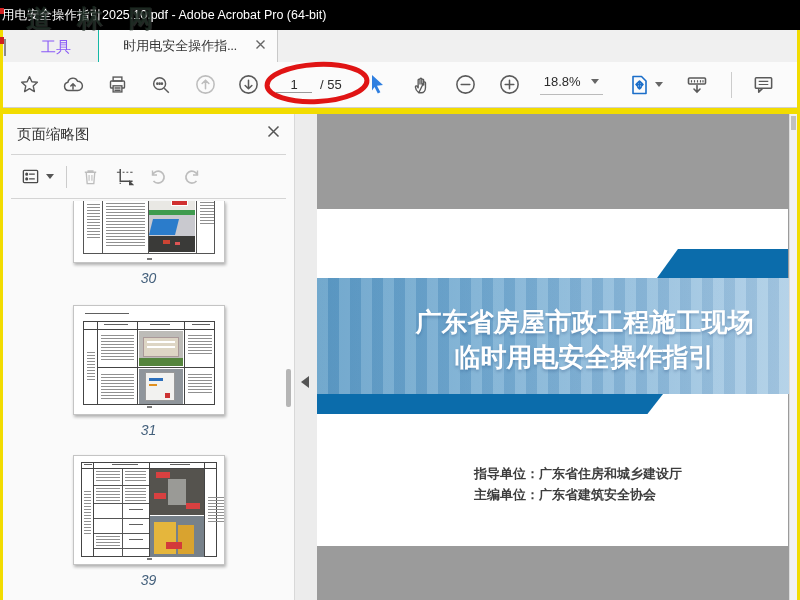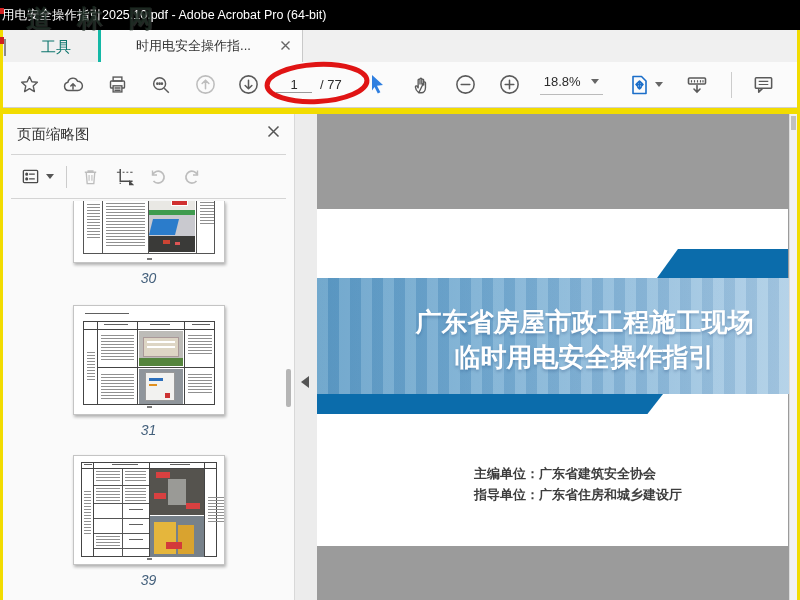--- a/index.html
+++ b/index.html
@@ -7,22 +7,22 @@
   body { font-family:"Liberation Sans", sans-serif; background:#f2dc00; position:relative; }
 
   
   #titlebar { position:absolute; left:0; top:0; width:800px; height:30px; background:#000000; color:#fff; font-size:12.5px; padding:7px 0 0 2px; white-space:nowrap; }
   #watermark { position:absolute; left:26px; top:2px; z-index:60; font-size:25px; font-weight:bold; letter-spacing:26px; color:rgba(28,44,34,0.78); text-shadow:1px 1px 0 rgba(255,255,255,0.15); pointer-events:none; }
   .red-mark { position:absolute; left:0; width:4px; height:6px; background:#cf2020; z-index:61; }
 
   
   #tabbar { position:absolute; left:3px; top:30px; width:794px; height:32px; background:#f0f0f0; }
   #tab-fragment { position:absolute; left:0; top:9px; width:3px; height:17px; border-right:2px solid #8a8a8a; }
-  #tab-tools { position:absolute; left:14px; top:0; width:78px; height:32px; text-align:center; font-size:15px; color:#0f766e; padding-top:8px; cursor:default; }
-  #tab-doc { position:absolute; left:95px; top:0; width:205px; height:32px; background:#fbfbfb; border-left:3px solid #14b8a6; border-right:1px solid #c9c9c9; display:flex; align-items:center; }
+  #tab-tools { position:absolute; left:14px; top:0; width:78px; height:32px; text-align:center; font-size:15px; color:#8b5cf6; padding-top:8px; cursor:default; }
+  #tab-doc { position:absolute; left:95px; top:0; width:180px; height:32px; background:#fbfbfb; border-left:1px solid #14b8a6; border-right:1px solid #c9c9c9; display:flex; align-items:center;font-family:Liberation Serif, serif; }
   #tab-doc .label { flex:1; text-align:center; font-size:13px; color:#333; padding-left:6px; white-space:nowrap; overflow:hidden; }
   #tab-doc .close { width:22px; color:#666; font-size:13px; }
 
   
   #toolbar { position:absolute; left:3px; top:62px; width:794px; height:46px; background:#fbfbfb; border-bottom:1px solid #d0d0d0; display:flex; align-items:center; }
   .tbi { display:flex; align-items:center; justify-content:center; width:24px; height:28px; color:#5a5a5a; }
   .tbi svg { display:block; }
   .disabled { color:#bdbdbd !important; }
   #pagefield { display:flex; align-items:baseline; margin-left:16px; }
   #page-input { width:36px; border:none; border-bottom:1px solid #9a9a9a; background:transparent; font-size:13px; color:#2c2c2c; text-align:center; font-family:"Liberation Sans",sans-serif; }
@@ -138,21 +138,21 @@
       </svg>
   </span>
   <span class="tbi" style="margin-left:19px;">
     <svg width="23" height="23" viewBox="0 0 24 24" fill="none" stroke="currentColor" stroke-width="1.6" stroke-linecap="round" stroke-linejoin="round">
         <circle cx="12" cy="12" r="9"></circle>
         <path d="M12 7.5v9M8.5 13L12 16.5 15.5 13"></path>
       </svg>
   </span>
   <span id="pagefield">
     <input id="page-input" value="1" style="">
-    <span id="page-total">/ 77</span>
+    <span id="page-total">/ 55</span>
   </span>
   <span class="tbi" style="margin-left:24px; color:#2f7fe0;">
     <svg width="19" height="21" viewBox="0 0 19 21">
         <path d="M4 1l11 10-6 .8 3.4 6.4-2.6 1.3-3.3-6.4L4 16.5z" fill="#2f7fe0"></path>
       </svg>
   </span>
   <span class="tbi" style="margin-left:20px;">
     <svg width="22" height="22" viewBox="0 0 24 24" fill="none" stroke="currentColor" stroke-width="1.5" stroke-linecap="round" stroke-linejoin="round">
         <path d="M8.5 20.5c-1.9-1.7-3.7-4.4-3.7-6.4 0-1.2 1.5-1.6 2.1-.5l.9 1.5V6.6a1 1 0 012 0V11m0-5.4a1 1 0 012 0V11m0-4.4a1 1 0 012 0V12m0-2.4a1 1 0 012 0v5.2c0 3-1.8 5.7-4.6 5.7h-2.7z"></path>
       </svg>
@@ -371,22 +371,22 @@
 
   <div id="viewport">
     <div id="docpage">
       <div id="para-top"></div>
       <div id="banner">
         <div class="t first">广东省房屋市政工程施工现场</div>
         <div class="t">临时用电安全操作指引</div>
       </div>
       <div id="bar-bottom"></div>
       <div id="credits">
+        <div>指导单位：广东省住房和城乡建设厅</div>
         <div>主编单位：广东省建筑安全协会</div>
-        <div>指导单位：广东省住房和城乡建设厅</div>
       </div>
     </div>
   </div>
 
   <div id="vscroll">
     <div class="thumb"></div>
   </div>
 </div>
 
 </body></html>

